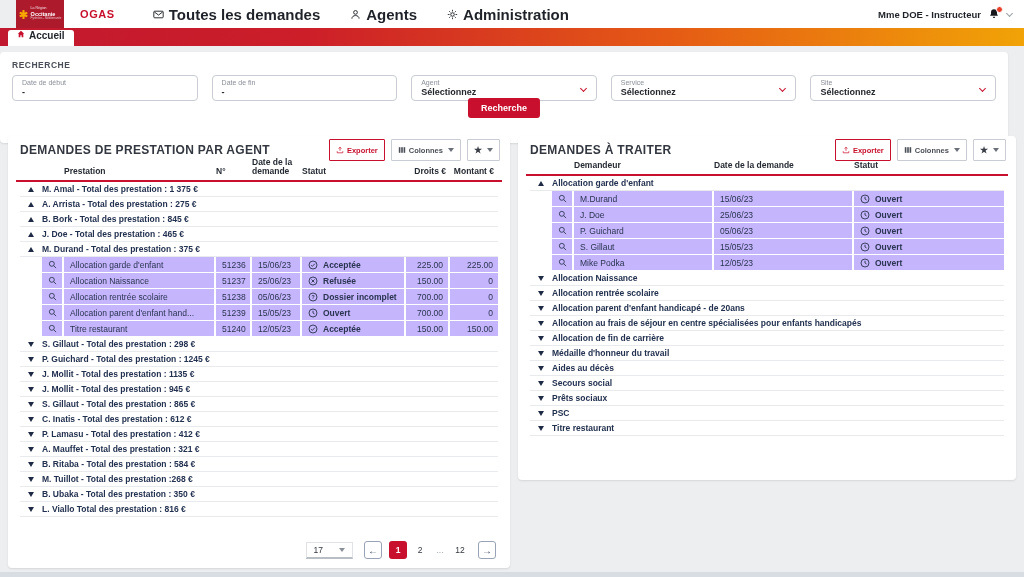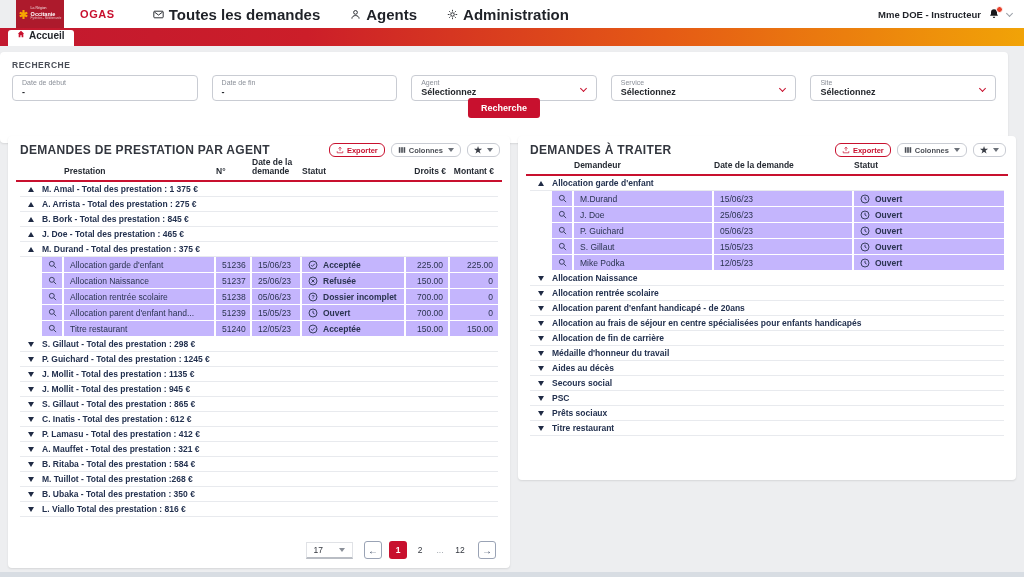--- a/index.html
+++ b/index.html
@@ -42,21 +42,21 @@
   .chev-red{position:absolute;right:10px;top:10px;width:5px;height:5px;border-right:1.6px solid var(--accent);border-bottom:1.6px solid var(--accent);transform:rotate(45deg)}
   .search-btn{position:absolute;top:46px;left:50%;transform:translateX(-50%);background:var(--accent);color:#fff;border:none;border-radius:3px;font-size:9px;font-weight:bold;padding:5px 13px;cursor:pointer;font-family:inherit}
 
   
   .panel{position:absolute;background:#fff;border-radius:4px;box-shadow:0 1px 2px rgba(0,0,0,.1)}
   #left-panel{top:136px;left:8px;width:502px;height:432px}
   #right-panel{top:136px;left:518px;width:498px;height:344px}
   .panel-head{display:flex;align-items:center;justify-content:space-between;padding:7px 10px 0 12px;height:21px}
   .panel-title{font-size:12px;font-weight:bold;color:#33373F;letter-spacing:.3px}
   .toolbar{display:flex;gap:6px;align-items:center}
-  .tbtn{display:flex;align-items:center;gap:3px;border:1px solid #C9CCD3;border-radius:6px;font-size:7.5px;font-weight:bold;color:#4A4E55;padding:2px 6px;background:#fff;cursor:pointer;height:14px;font-family:inherit}
+  .tbtn{display:flex;align-items:center;gap:3px;border:1px solid #C9CCD3;border-radius:1px;font-size:7.5px;font-weight:bold;color:#4A4E55;padding:2px 6px;background:#fff;cursor:pointer;height:22px;font-family:inherit}
   .tbtn.export{border-color:var(--accent);color:var(--accent)}
   .caret{width:0;height:0;border-left:3px solid transparent;border-right:3px solid transparent;border-top:4px solid #6B7078;margin-left:2px}
   .star{font-size:9px;color:#3A3E46;line-height:9px}
 
   
   .lgrid{display:grid;grid-template-columns:22px 22px 152px 36px 50px 104px 44px 48px}
   .rgrid{display:grid;grid-template-columns:22px 22px 140px 140px 1fr}
   .table-wrap{padding:0 12px}
   .cols-head{align-items:end;min-height:22px}
   .cols-head.oneline{min-height:16px}
@@ -653,30 +653,30 @@
       <div class="grow rgrid">
         <div class="tri-wrap">
           <span class="tri tri-down"></span>
         </div>
         <div class="glabel">Secours social</div>
       </div>
       <div class="grow rgrid">
         <div class="tri-wrap">
           <span class="tri tri-down"></span>
         </div>
+        <div class="glabel">Prêts sociaux</div>
+      </div>
+      <div class="grow rgrid">
+        <div class="tri-wrap">
+          <span class="tri tri-down"></span>
+        </div>
         <div class="glabel">PSC</div>
       </div>
       <div class="grow rgrid">
         <div class="tri-wrap">
           <span class="tri tri-down"></span>
         </div>
-        <div class="glabel">Prêts sociaux</div>
-      </div>
-      <div class="grow rgrid">
-        <div class="tri-wrap">
-          <span class="tri tri-down"></span>
-        </div>
         <div class="glabel">Titre restaurant</div>
       </div>
     </div>
 </div>
 
 <div class="bottom-strip"></div>
 
 </body></html>

